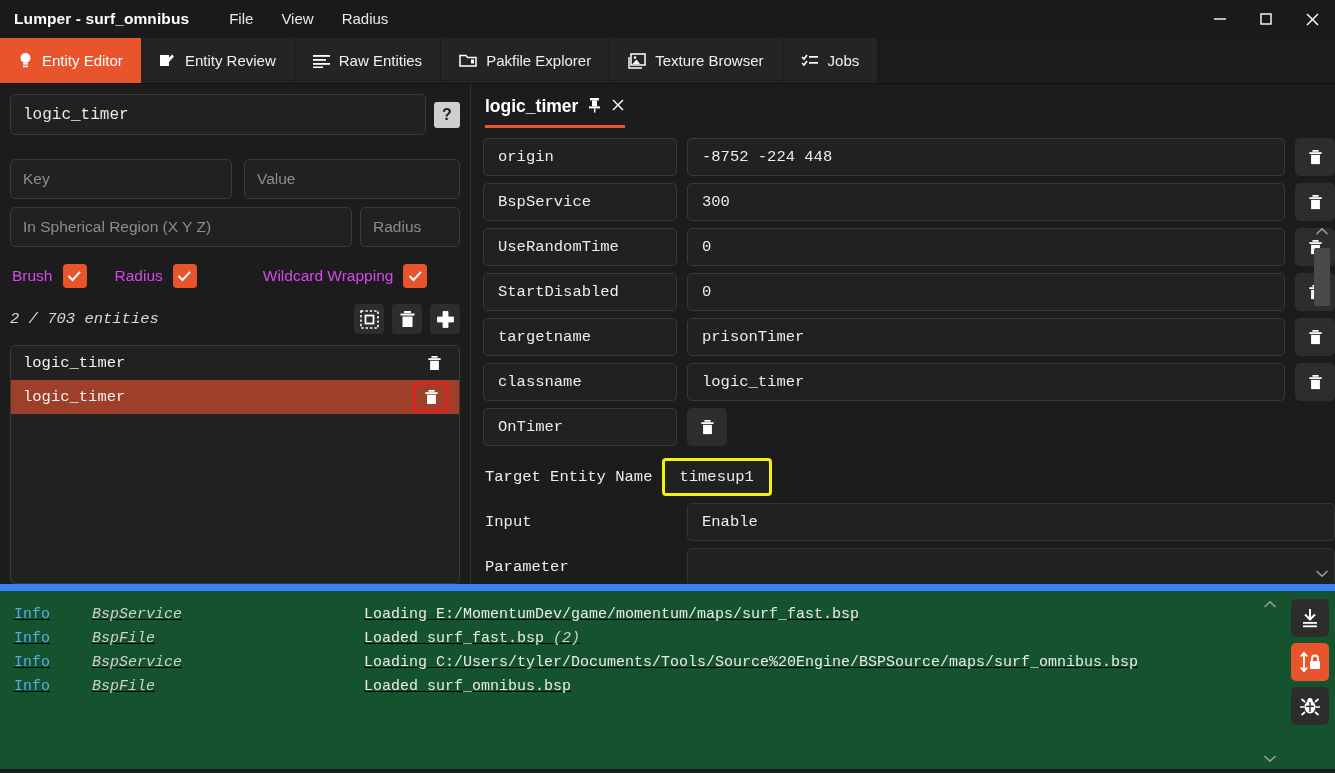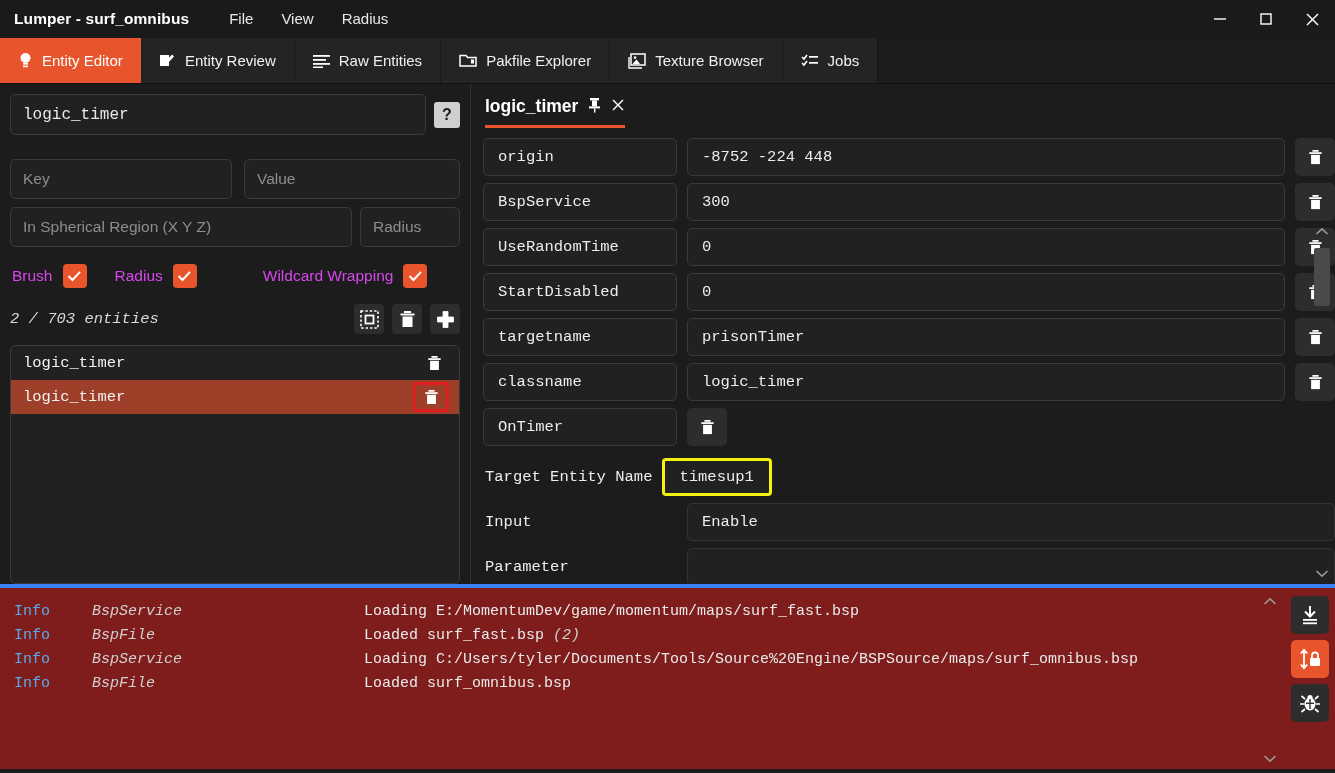--- a/index.html
+++ b/index.html
@@ -125,22 +125,22 @@
 
   
   #rp-scroll { position: absolute; right: 0; top: 136px; bottom: 0; width: 26px;
                display: flex; flex-direction: column; align-items: center; }
   .sb-arrow { height: 22px; display: flex; align-items: center; justify-content: center; width: 100%; }
   #rp-track { flex: 1; width: 16px; position: relative; }
   #rp-thumb { position: absolute; top: 6px; left: 0; width: 16px; height: 58px;
               background: #4a4a4a; border-radius: 2px; }
 
   
-  #console { height: 185px; background: #7f1d1d; border-top: 4px solid #3b82f6;
-             display: flex; position: relative; }
+  #console { height: 185px; background: #14532d; border-top: 7px solid #3b82f6;
+             display: flex; position: relative; text-decoration: underline; }
   #logarea { flex: 1; padding: 12px 0 0 14px; overflow: hidden; }
   .logline { display: flex; font-size: 15px; line-height: 24px; white-space: nowrap; }
   .lvl { color: #5aa7e8; width: 78px; flex: none; }
   .src { color: #cfcfcf; font-style: italic; width: 272px; flex: none; }
   .msg { color: #eaeaea; }
   .msg .dim { color: #cfcfcf; font-style: italic; }
 
   #log-scroll { width: 26px; display: flex; flex-direction: column; align-items: center;
                 padding-top: 2px; }
   #log-track { flex: 1; width: 16px; }

